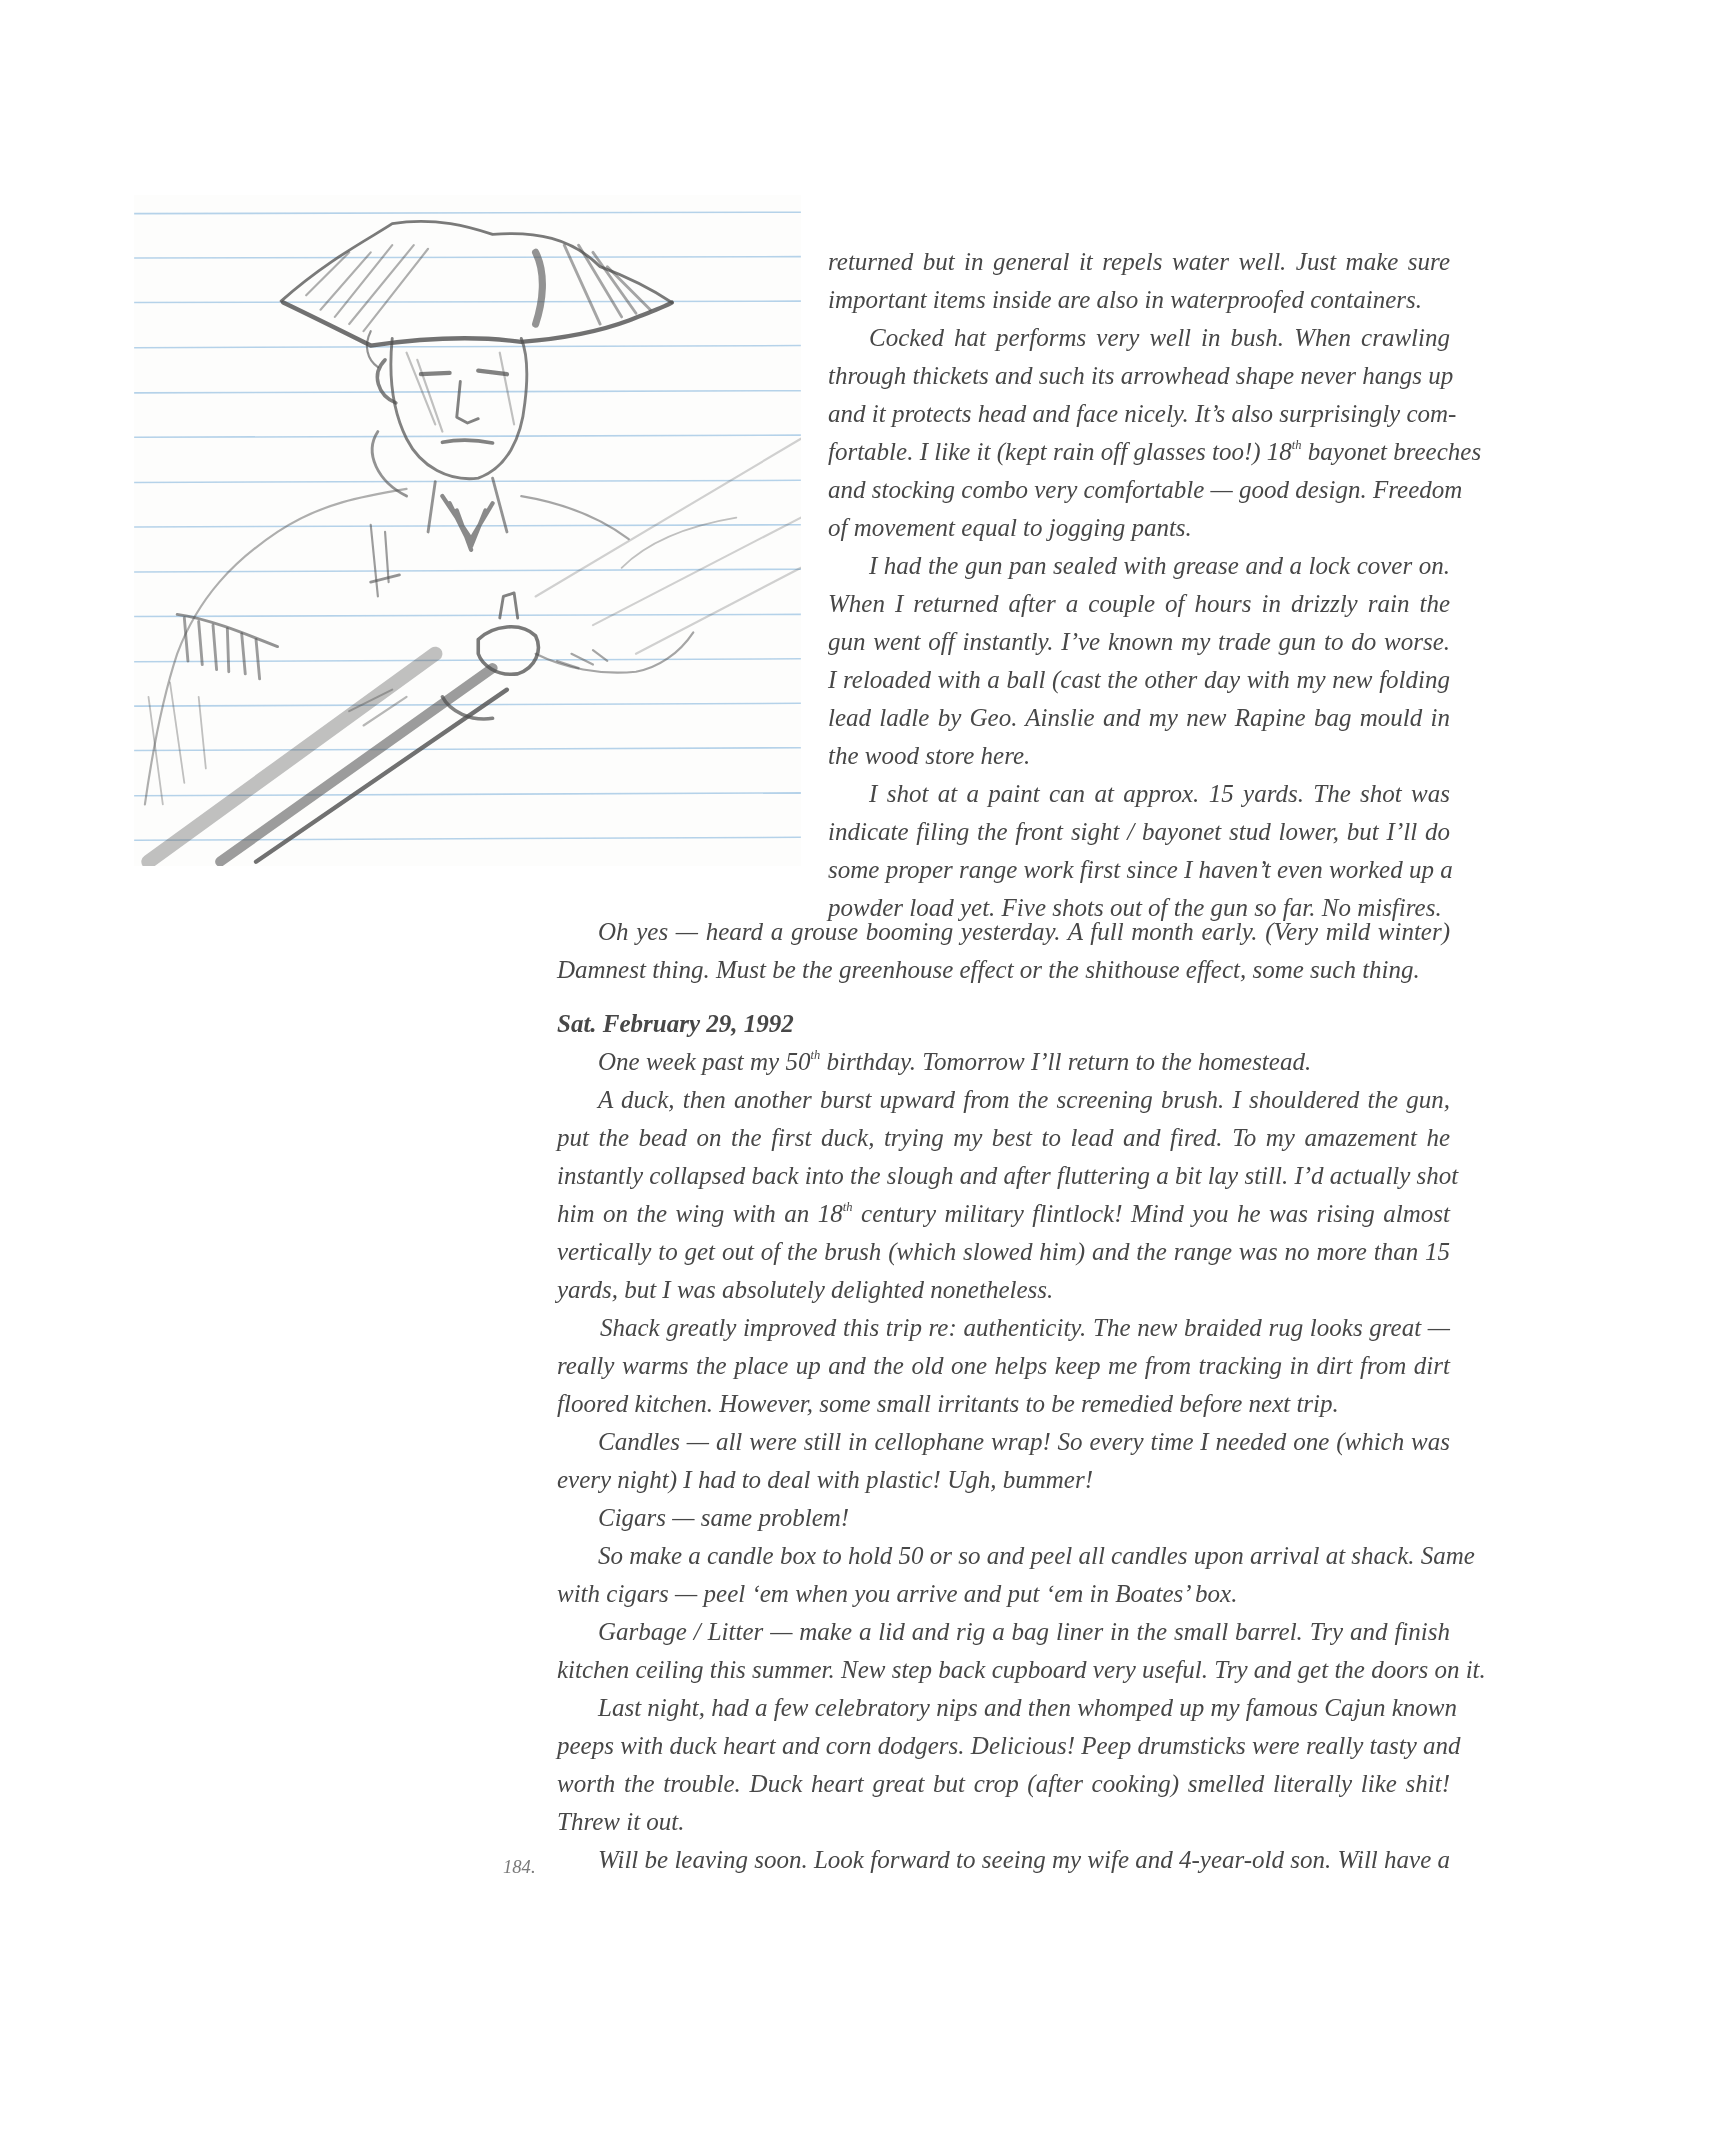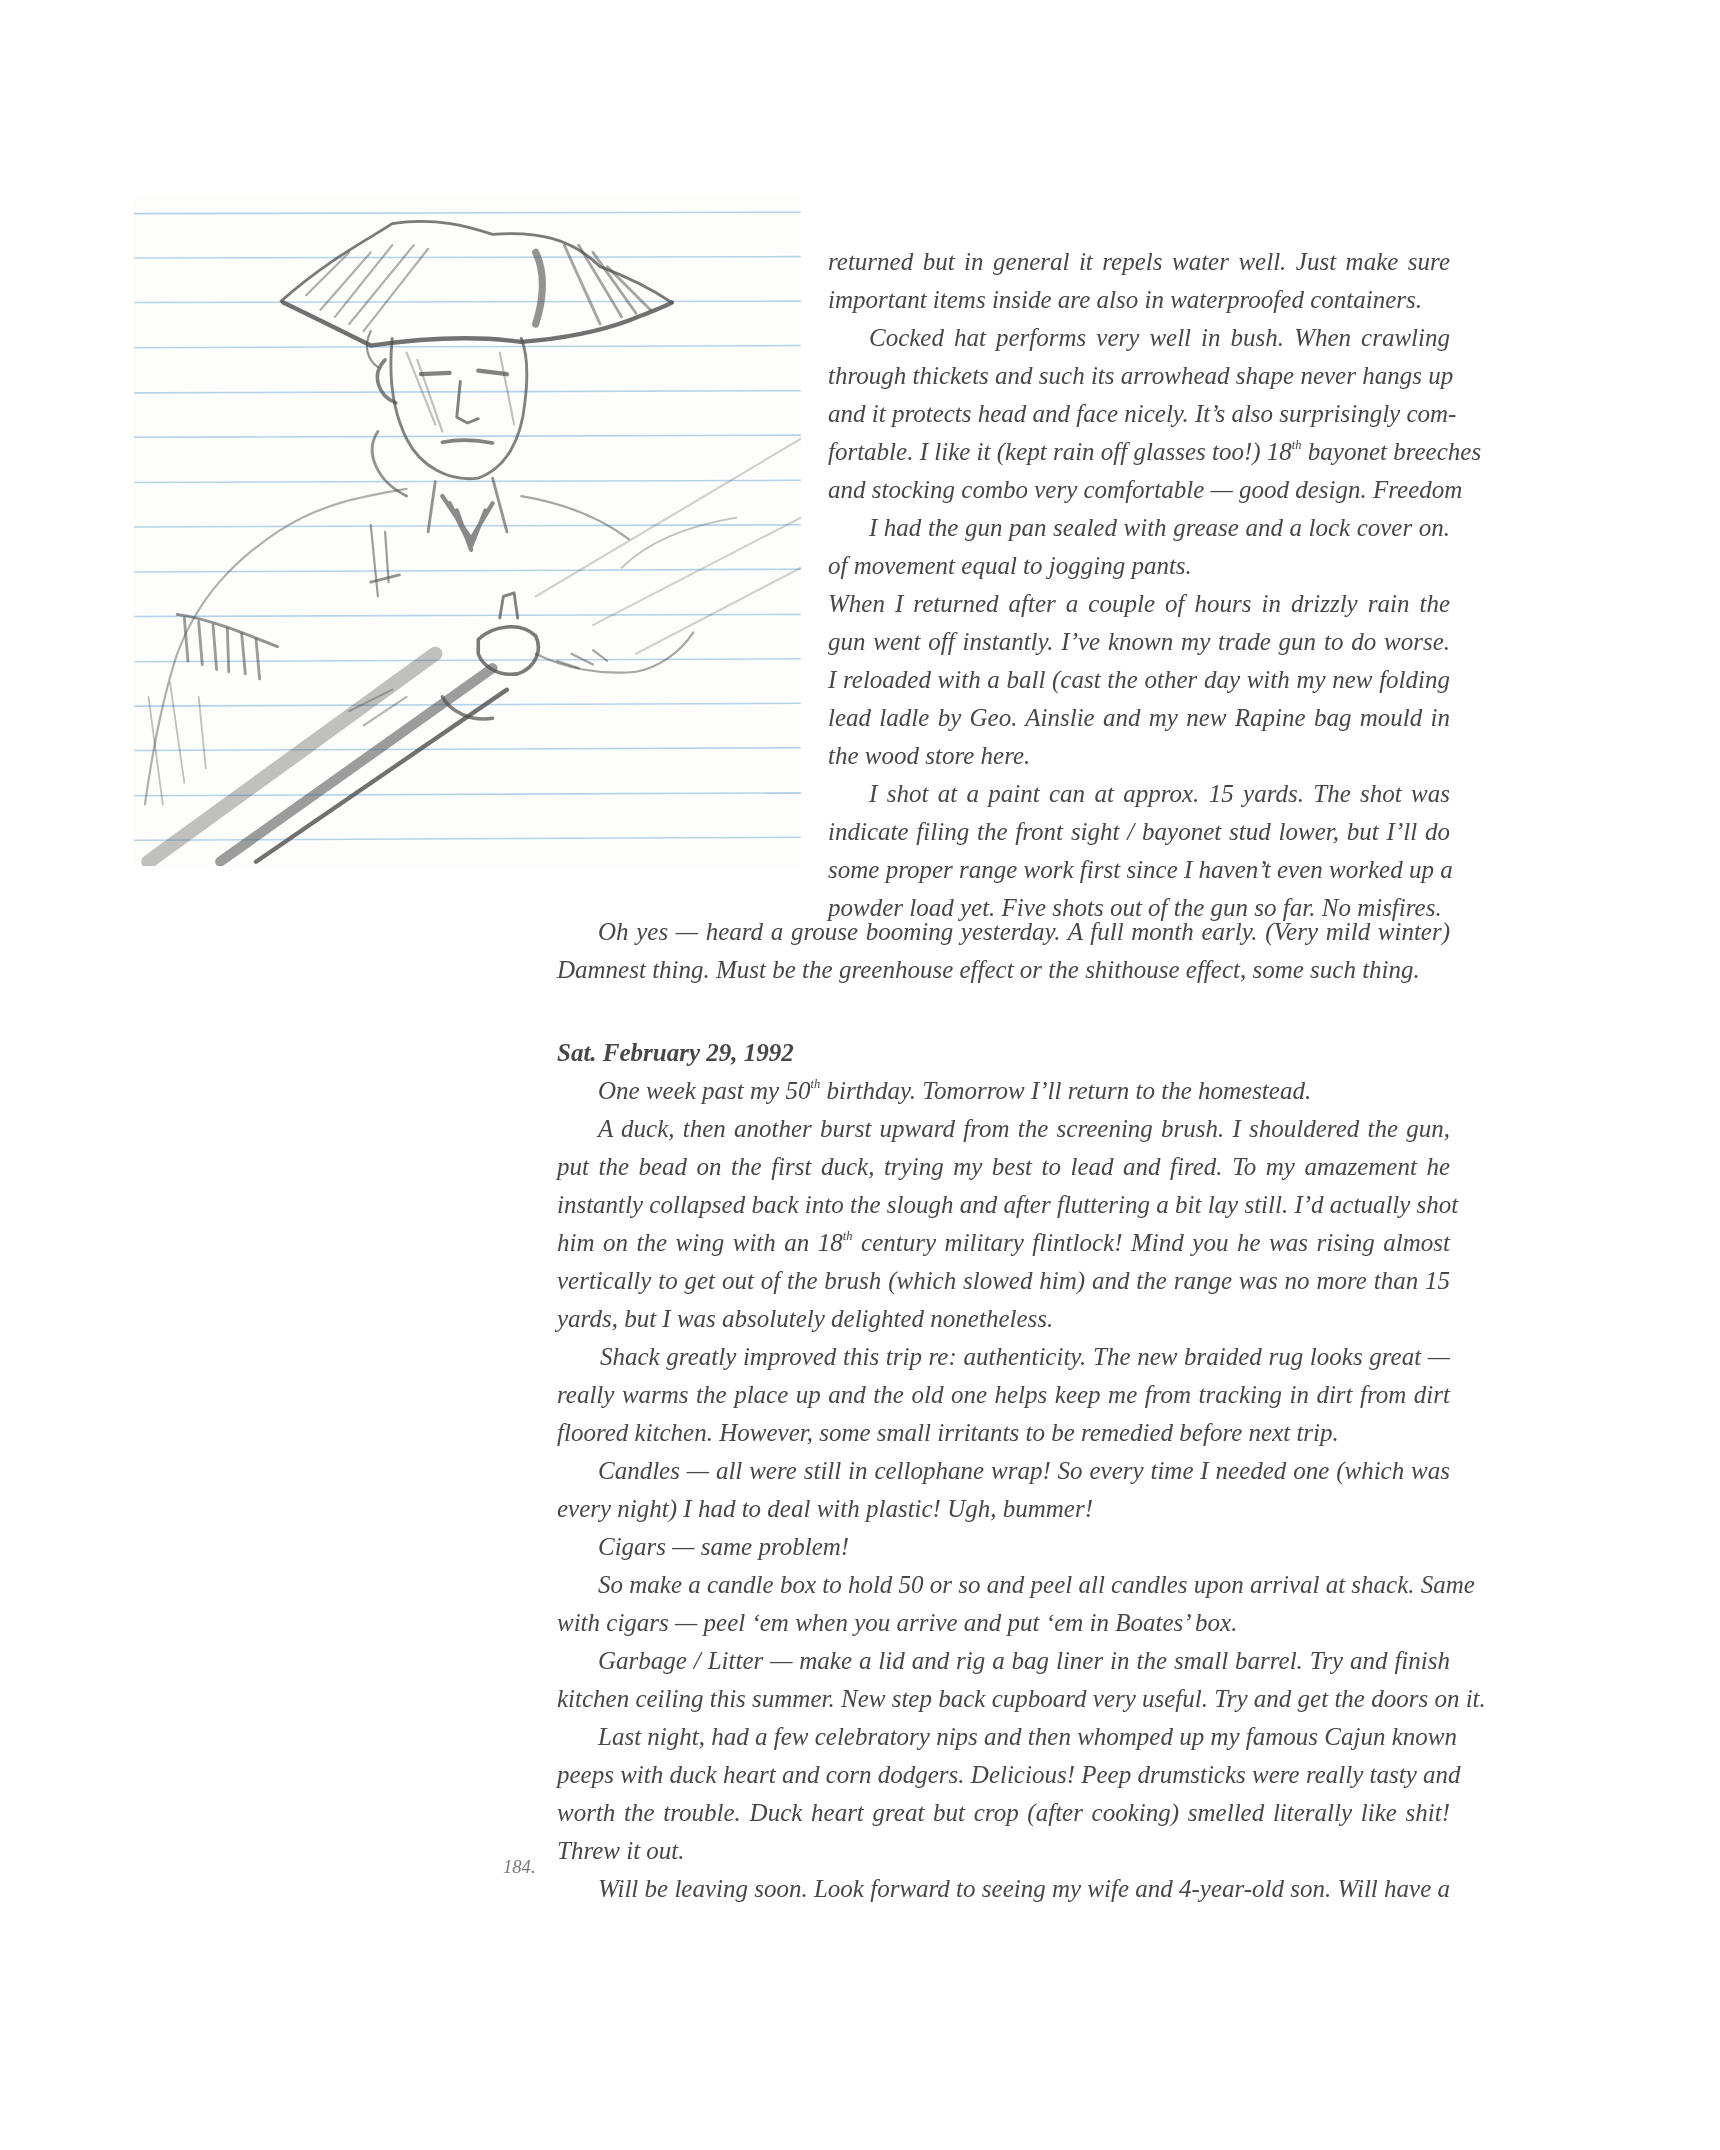--- a/index.html
+++ b/index.html
@@ -18,21 +18,21 @@
     line-height: 38px;
     position: absolute;
   }
   .col-right { left: 828px; top: 195px; width: 622px; margin-top: 48px; }
   .col-full { left: 557px; top: 913px; width: 893px; }
   .line { display: block; white-space: nowrap; text-align: justify; text-align-last: justify; height: 38px; }
   .line.last { text-align-last: left; }
   .indent { padding-left: 41px; }
   .indent-s { padding-left: 43px; }
   sup { font-size: 0.5em; vertical-align: 0.85em; line-height: 0; }
-  .heading { font-weight: bold; font-style: italic; margin-top: 45px; }
+  .heading { font-weight: bold; font-style: italic; margin-top: 16px; }
   .pagenum {
     position: absolute; left: 503px; top: 1856px;
     font-family: "Liberation Serif", "DejaVu Serif", serif;
     font-style: italic; font-size: 18.6px; color: #7a7a7a;
   }
 </style>
 </head>
 <body>
 
 <div class="page">
@@ -104,22 +104,22 @@
   </div>
 
   <div class="text col-right" id="col-right">
       <span class="line">returned but in general it repels water well. Just make sure</span>
       <span class="line last">important items inside are also in waterproofed containers.</span>
       <span class="line indent">Cocked hat performs very well in bush. When crawling</span>
       <span class="line">through thickets and such its arrowhead shape never hangs up</span>
       <span class="line">and it protects head and face nicely. It’s also surprisingly com-</span>
       <span class="line"><span>fortable. I like it (kept rain off glasses too!) 18</span><sup>th</sup><span> bayonet breeches</span></span>
       <span class="line">and stocking combo very comfortable — good design. Freedom</span>
+      <span class="line last">of movement equal to jogging pants.</span>
       <span class="line indent">I had the gun pan sealed with grease and a lock cover on.</span>
-      <span class="line last">of movement equal to jogging pants.</span>
       <span class="line">When I returned after a couple of hours in drizzly rain the</span>
       <span class="line">gun went off instantly. I’ve known my trade gun to do worse.</span>
       <span class="line">I reloaded with a ball (cast the other day with my new folding</span>
       <span class="line">lead ladle by Geo. Ainslie and my new Rapine bag mould in</span>
       <span class="line last">the wood store here.</span>
       <span class="line indent">I shot at a paint can at approx. 15 yards. The shot was</span>
       <span class="line">indicate filing the front sight / bayonet stud lower, but I’ll do</span>
       <span class="line">some proper range work first since I haven’t even worked up a</span>
       <span class="line last">powder load yet. Five shots out of the gun so far. No misfires.</span>
     </div>

